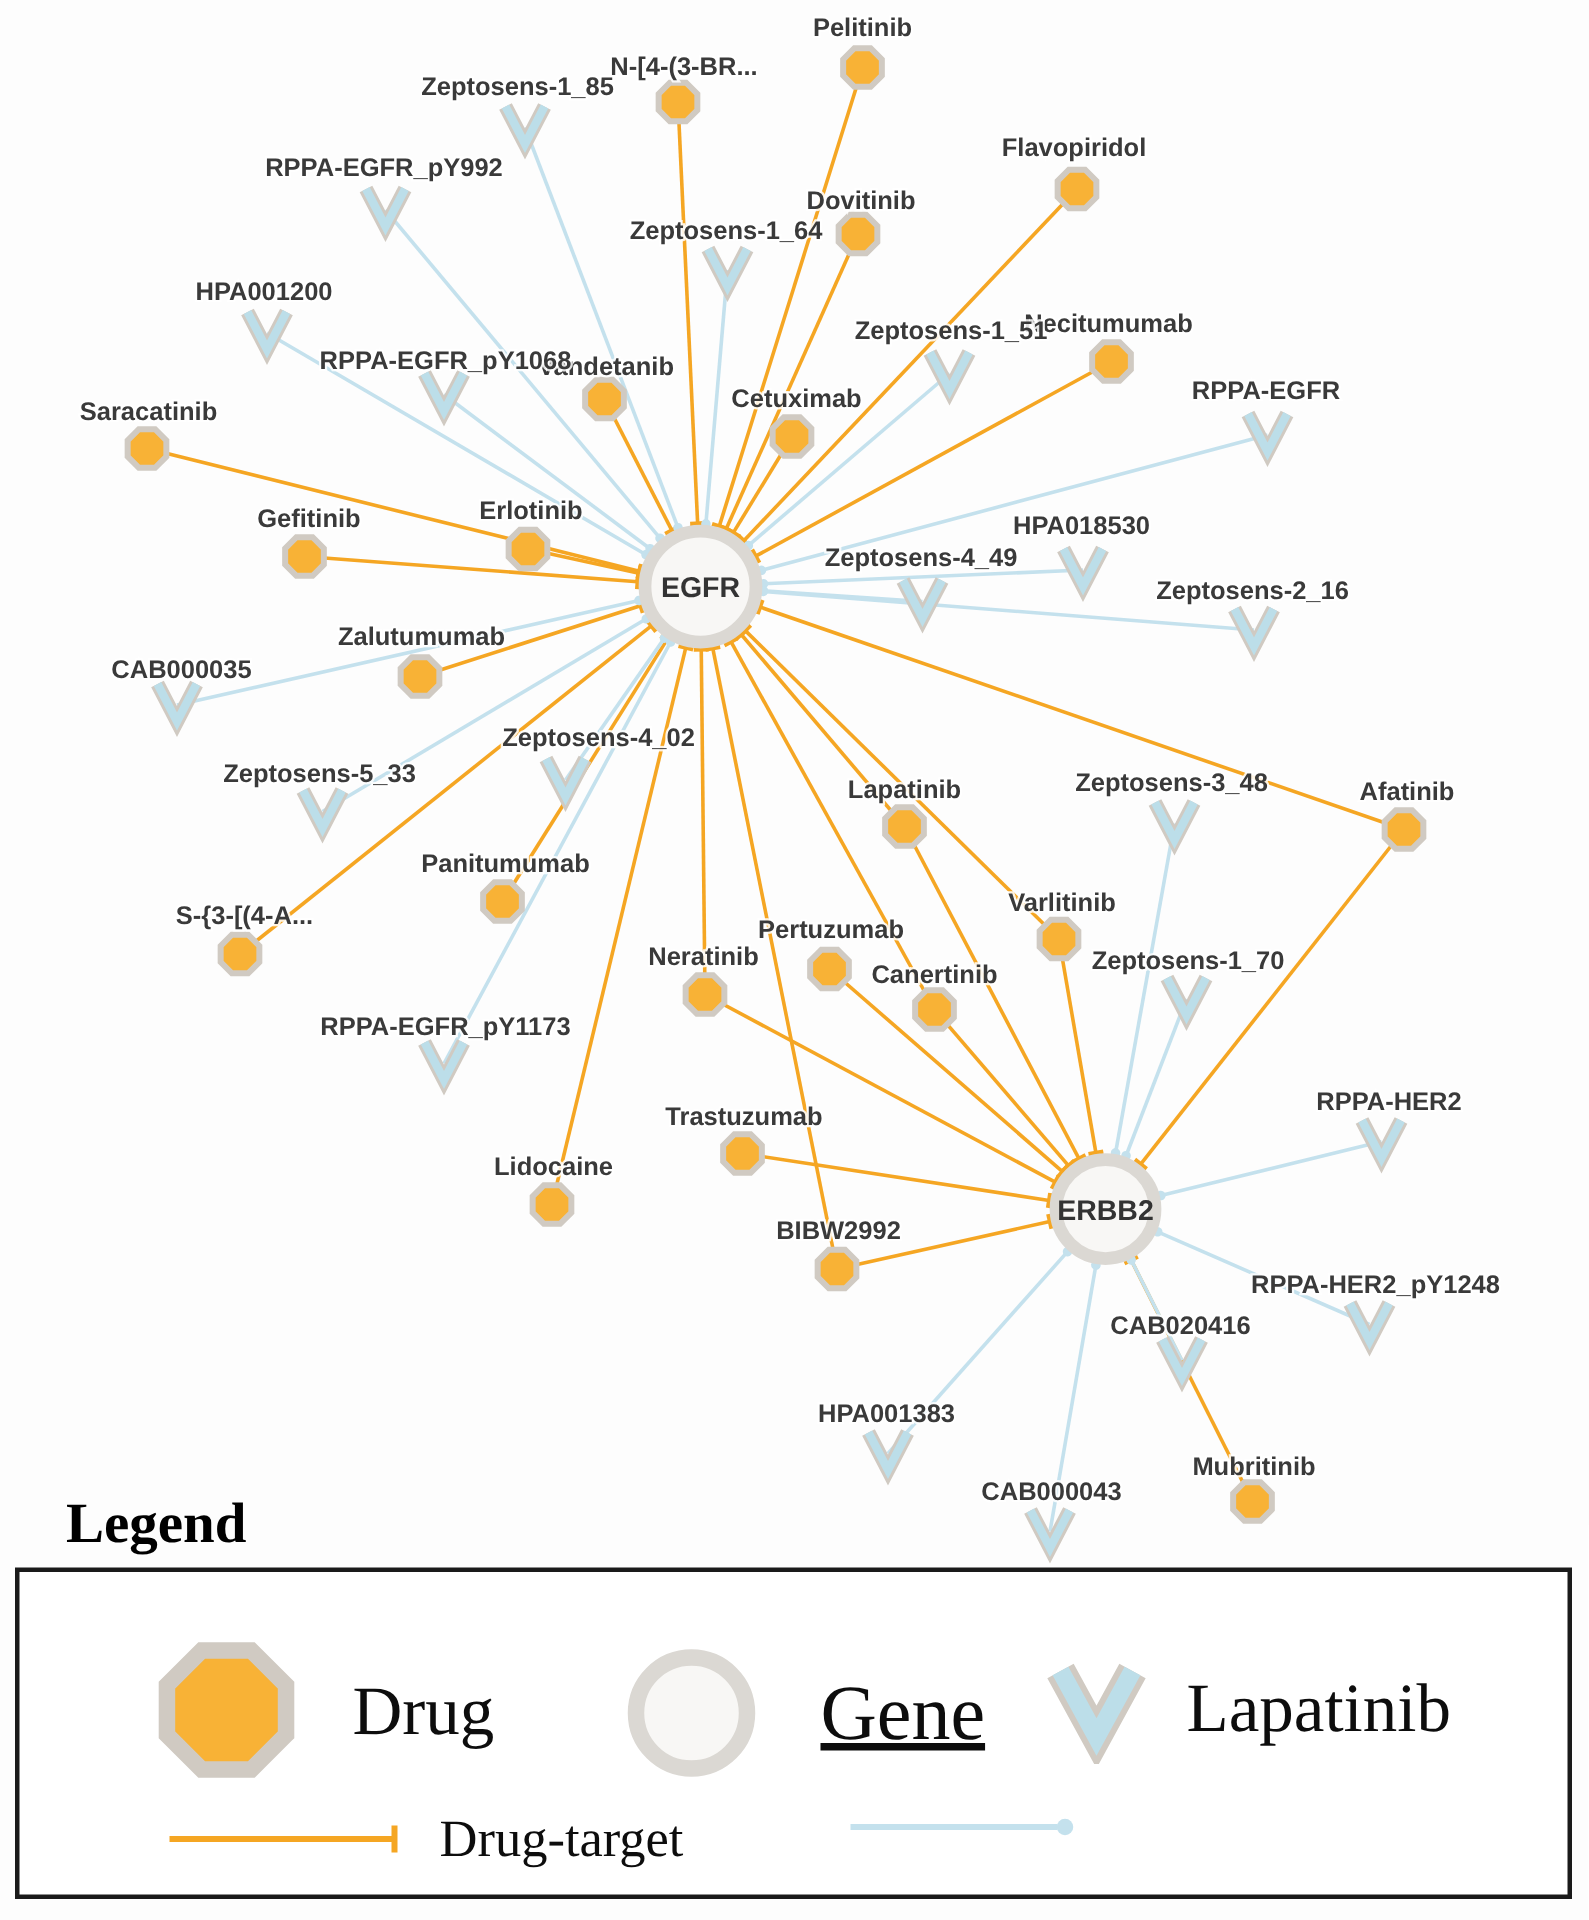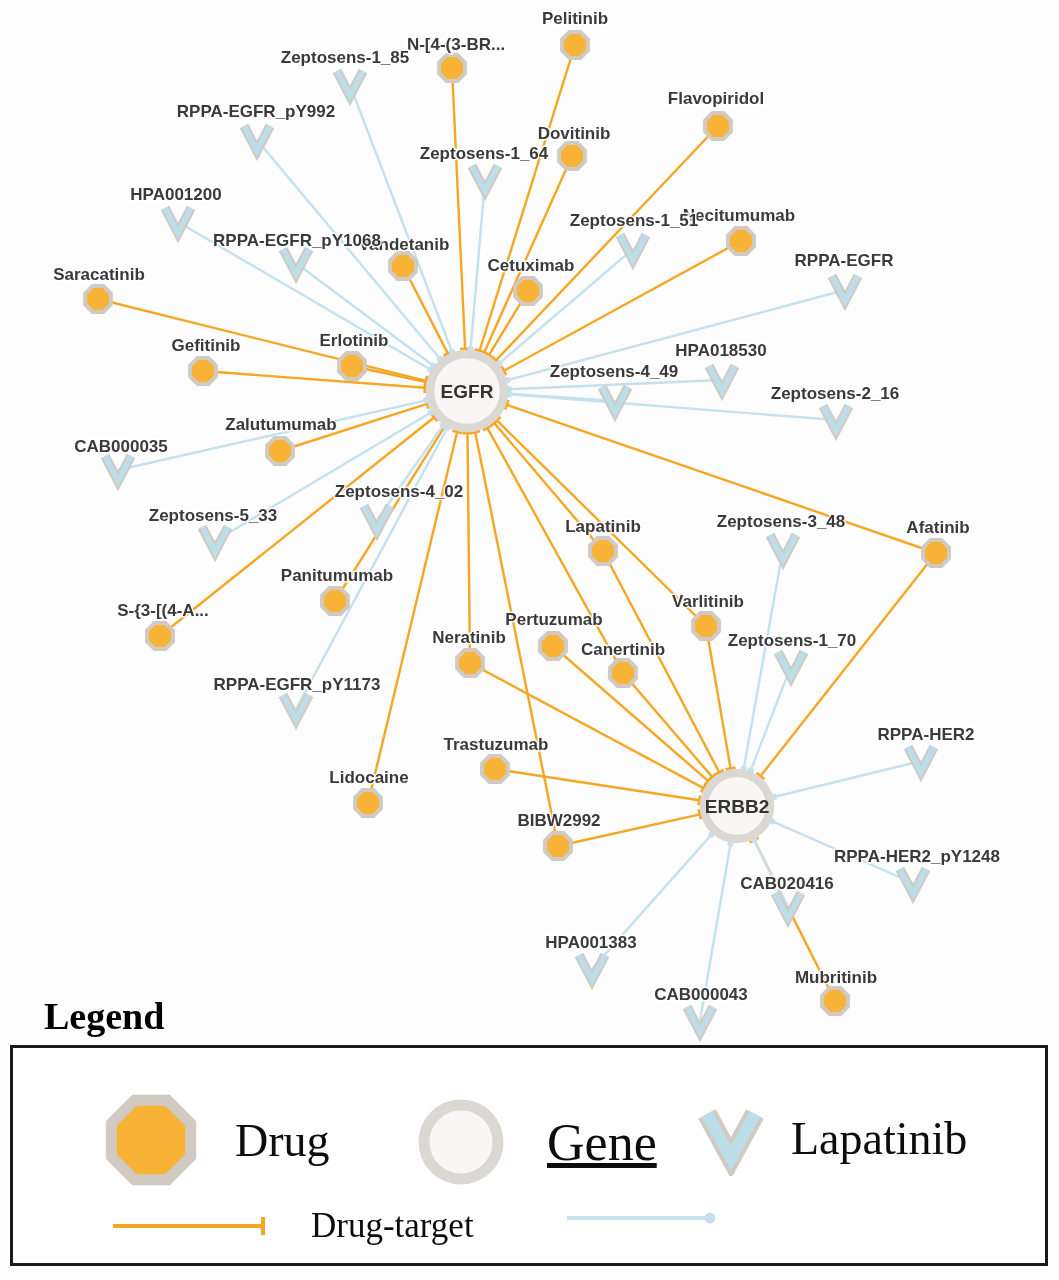--- a/index.html
+++ b/index.html
@@ -21,21 +21,21 @@
 
   .legend-title { position: absolute; left: 12px; top: 994px;
                   font-family: "Liberation Serif", serif; font-weight: bold; font-size: 38px; color: #000; margin-left: 32px; }
   .legend-box { position: absolute; left: 10px; top: 1045px; width: 1038px; height: 221px;
                 border: 3px solid var(--box-border); background: #ffffff; }
   .legend-item { position: absolute; display: flex; align-items: center;
                  font-family: "Liberation Serif", serif; color: var(--legend-text); white-space: nowrap; }
   #li-drug     { left: 82px;  top: 36px;  gap: 28px; font-size: 46px; text-align: center; }
   #li-gene     { left: 402px; top: 48px;  gap: 40px; font-size: 52px; text-decoration: underline; }
   #li-antibody { left: 676px; top: 52px;  gap: 18px; font-size: 46px; }
-  #li-dt       { left: 98px;  top: 158px; gap: 32px; font-size: 35px; }
+  #li-dt       { left: 98px;  top: 158px; gap: 14px; font-size: 35px; }
   #li-at       { left: 552px; top: 158px; gap: 16px; font-size: 35px; }
   .legend-icon { display: block; flex: 0 0 auto; }
 </style>
 </head>
 <body>
 
 <div class="figure">
 
   <svg id="graph-svg" width="1059" height="1045" viewBox="0 0 1059 1045">
       <defs>

